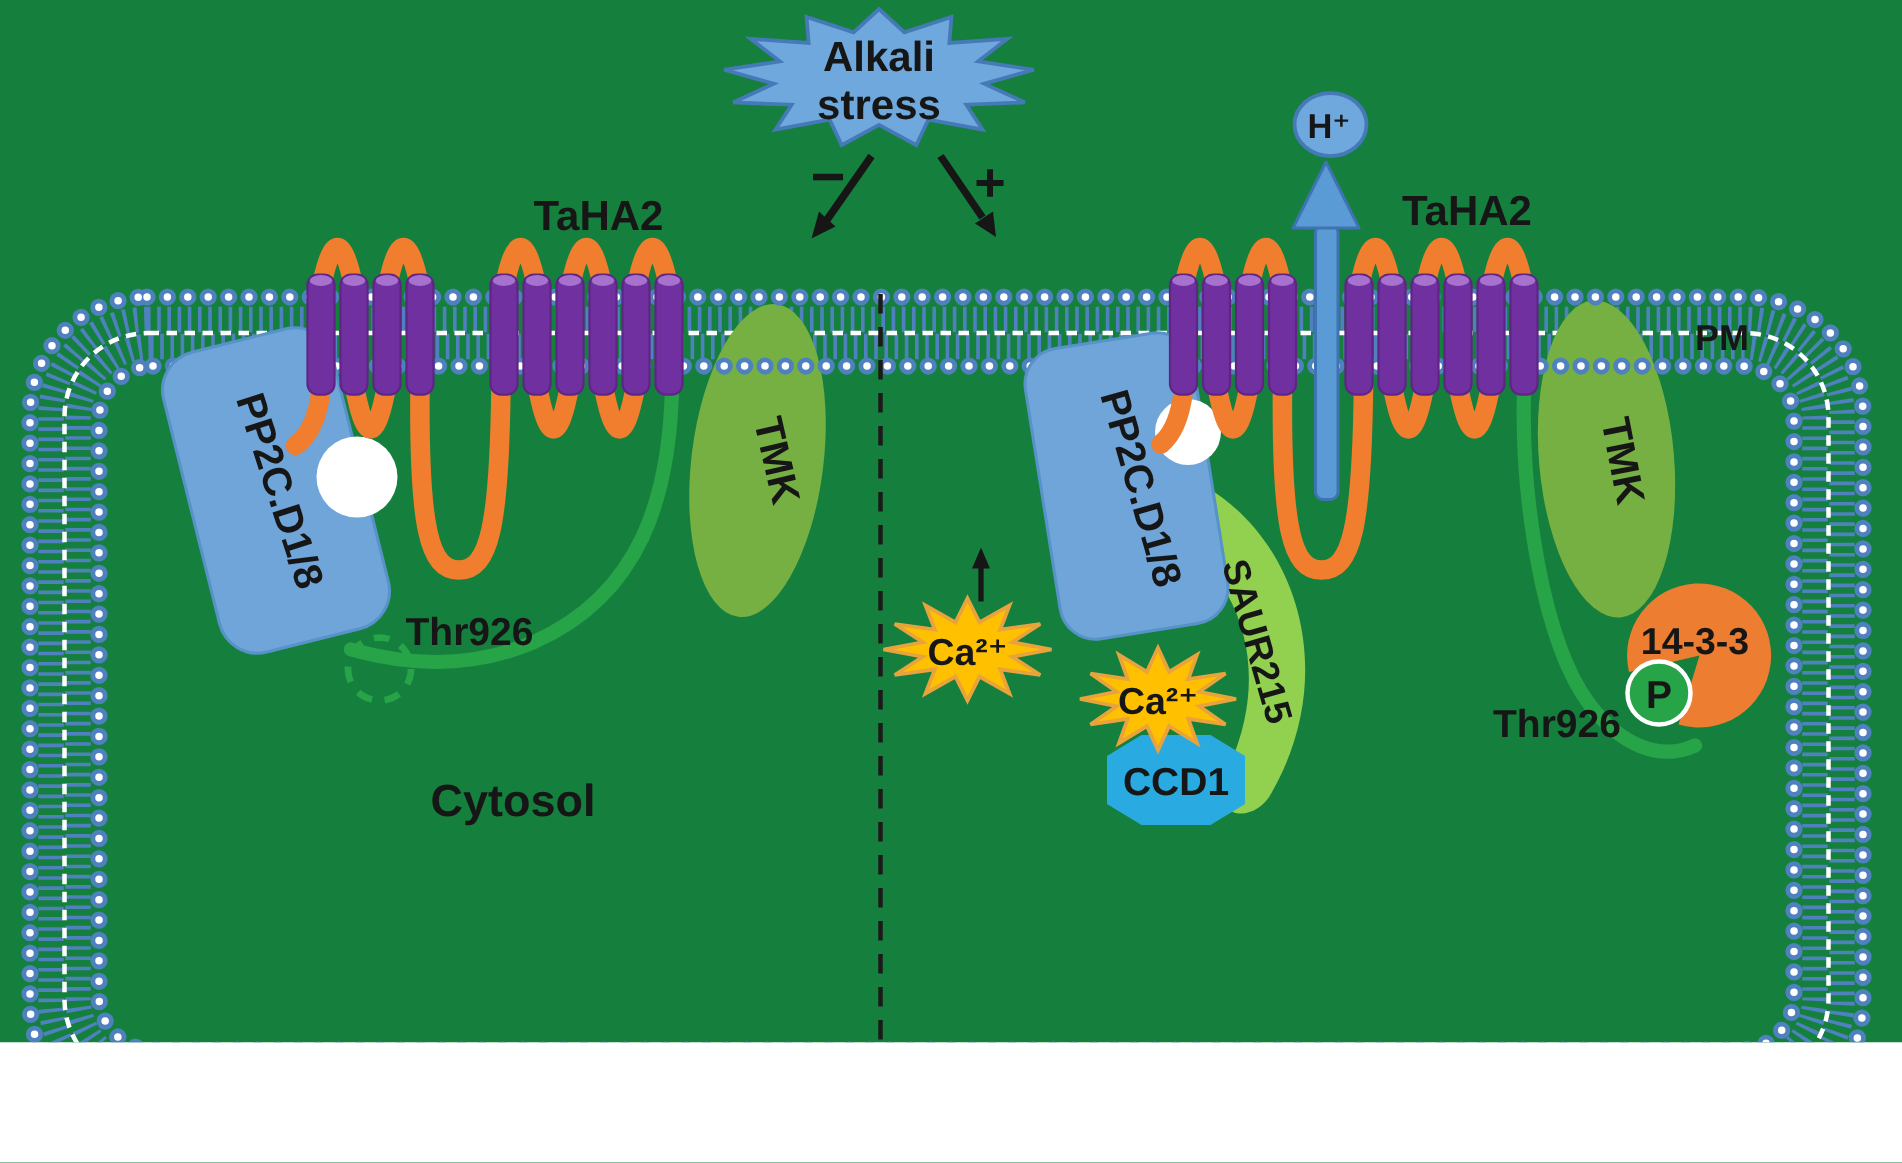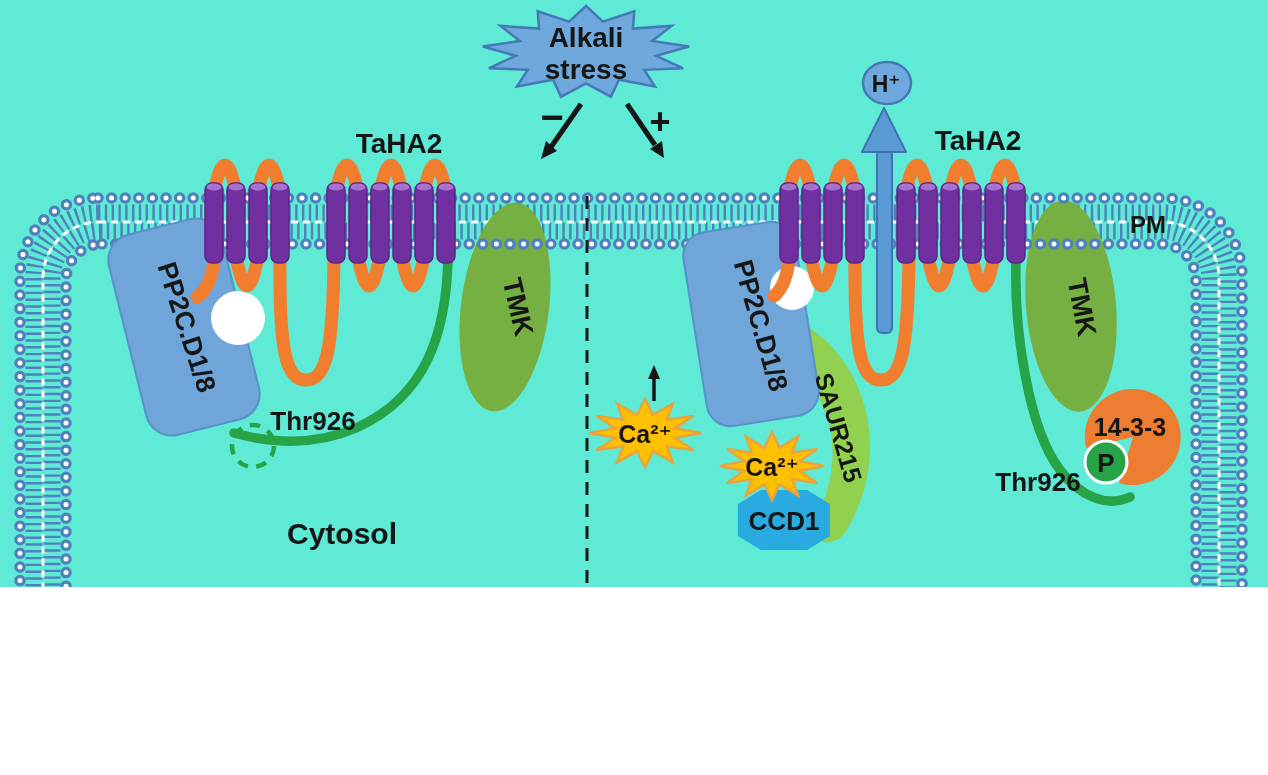--- a/index.html
+++ b/index.html
@@ -1,16 +1,16 @@
 <!DOCTYPE html>
 <html><head>
 <meta charset="utf-8">
 <style>
   html,body{margin:0;padding:0;background:#ffffff;}
-  .stage{width:1268px;height:587px;position:relative;background:#5eead4;overflow:hidden;}
+  .stage{width:1268px;height:695px;position:relative;background:#15803d;overflow:hidden;}
   svg{display:block;}
   .lbl{font-family:"Liberation Sans","DejaVu Sans",sans-serif;font-weight:bold;fill:#161616;}
 </style>
 </head>
 <body>
 
 <div class="stage">
 <svg width="1268" height="775" viewBox="0 0 1268 775">
 
   <g>

